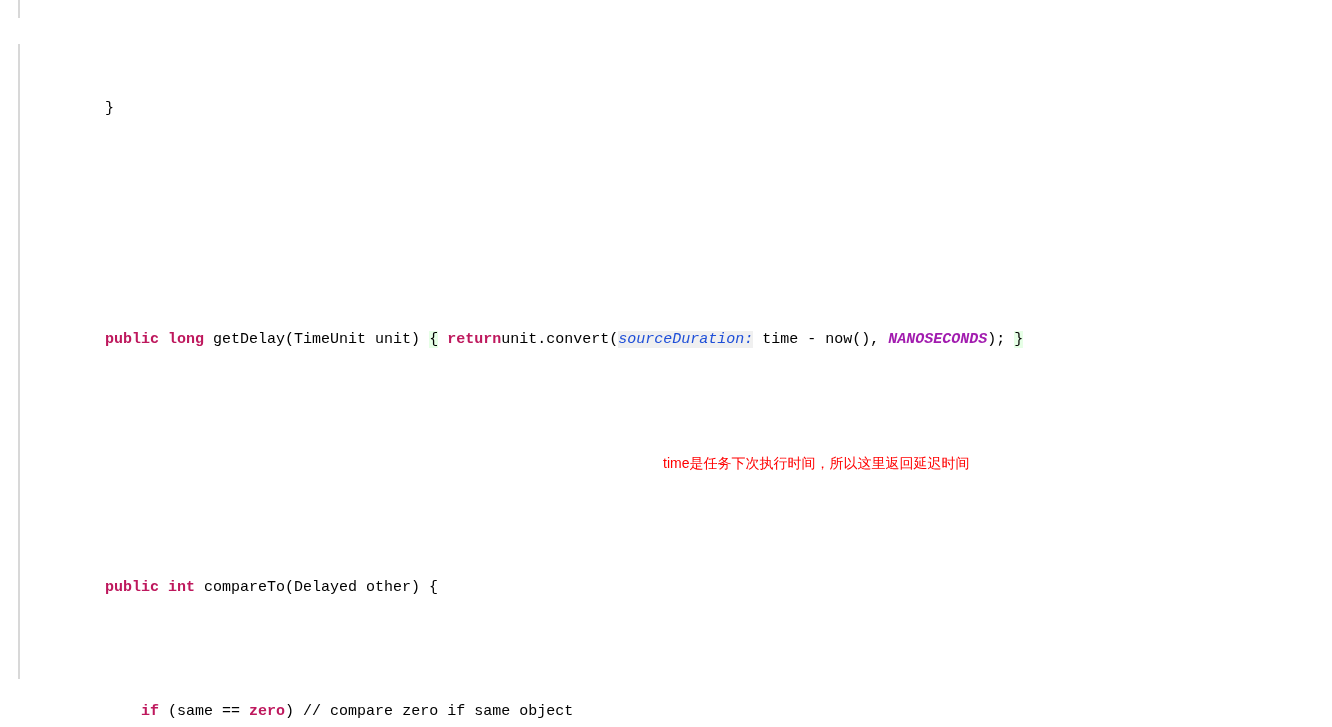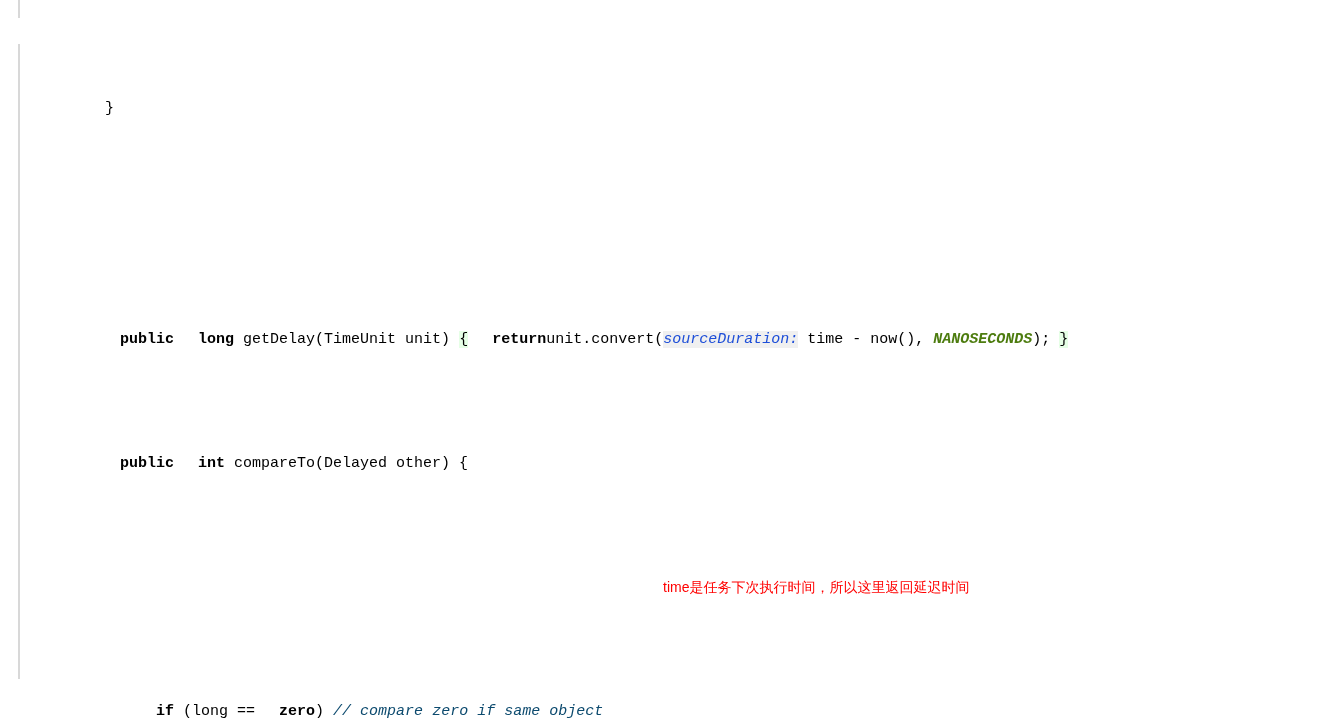--- a/index.html
+++ b/index.html
@@ -36,25 +36,25 @@
     padding: 0 0 0 12px;
     position: relative;
     white-space: pre;
     line-height: 31px;
   }
   .line {
     height: 31px;
     line-height: 31px;
     position: relative;
   }
-  .kw { color: #000000; font-weight: bold; margin-left: 15px; }
+  .kw { color: #be185d; font-weight: bold; }
   .plain { color: #000000; }
-  .comment { color: #0c4a6e; font-style: italic; }
+  .comment { color: #000000; }
   .param-hint { color: #787878; font-style: italic; }
-  .bold-italic-id { color: #4d7c0f; font-style: italic; font-weight: bold;}
+  .bold-italic-id { color: #a21caf; font-style: italic; font-weight: bold;}
   .hl-brace { background: #e6ffe6; color: #000; }
   .hl-paren { background: #f0f0f0; color: #1d4ed8; }
   .annotation {
     color: #ff0000;
     font-family: "Microsoft YaHei", SimHei, sans-serif;
     font-size: 14px;
     white-space: nowrap;
   }
 </style>
 </head>
@@ -66,25 +66,25 @@
     <div class="gutter-fold f2"></div>
   </div>
   <div class="code-area">
 
     <div class="line"><span class="plain">       }</span></div>
 
     <div class="line" style="height:14px;line-height:14px;"></div>
 
     <div class="line"><span class="plain">       </span><span class="kw">public</span><span class="plain"> </span><span class="kw">long</span><span class="plain"> </span><span class="plain">getDelay</span><span class="plain">(TimeUnit unit)</span><span class="plain"> </span><span class="hl-brace">{</span><span class="plain"> </span><span class="kw">return</span><span class="plain">unit.convert(</span><span class="hl-paren param-hint">sourceDuration:</span><span class="plain"> time</span><span class="plain"> - now(), </span><span class="bold-italic-id">NANOSECONDS</span><span class="plain">);</span><span class="plain"> </span><span class="hl-brace">}</span></div>
 
+    <div class="line"><span class="plain">                                                                     </span><span class="annotation">time是任务下次执行时间，所以这里返回延迟时间</span></div>
+
     <div class="line"><span class="plain">       </span><span class="kw">public</span><span class="plain"> </span><span class="kw">int</span><span class="plain"> </span><span class="plain">compareTo</span><span class="plain">(Delayed other) {</span></div>
 
-    <div class="line"><span class="plain">                                                                     </span><span class="annotation">time是任务下次执行时间，所以这里返回延迟时间</span></div>
-
-    <div class="line"><span class="plain">           </span><span class="kw">if</span><span class="plain"> (long == </span><span class="kw">zero</span><span class="plain">)</span><span class="plain"> </span><span class="comment">// compare zero if same object</span></div>
+    <div class="line"><span class="plain">           </span><span class="kw">if</span><span class="plain"> (same == </span><span class="kw">zero</span><span class="plain">)</span><span class="plain"> </span><span class="comment">// compare zero if same object</span></div>
 
     
 
     
 
     
 
     
 
     

